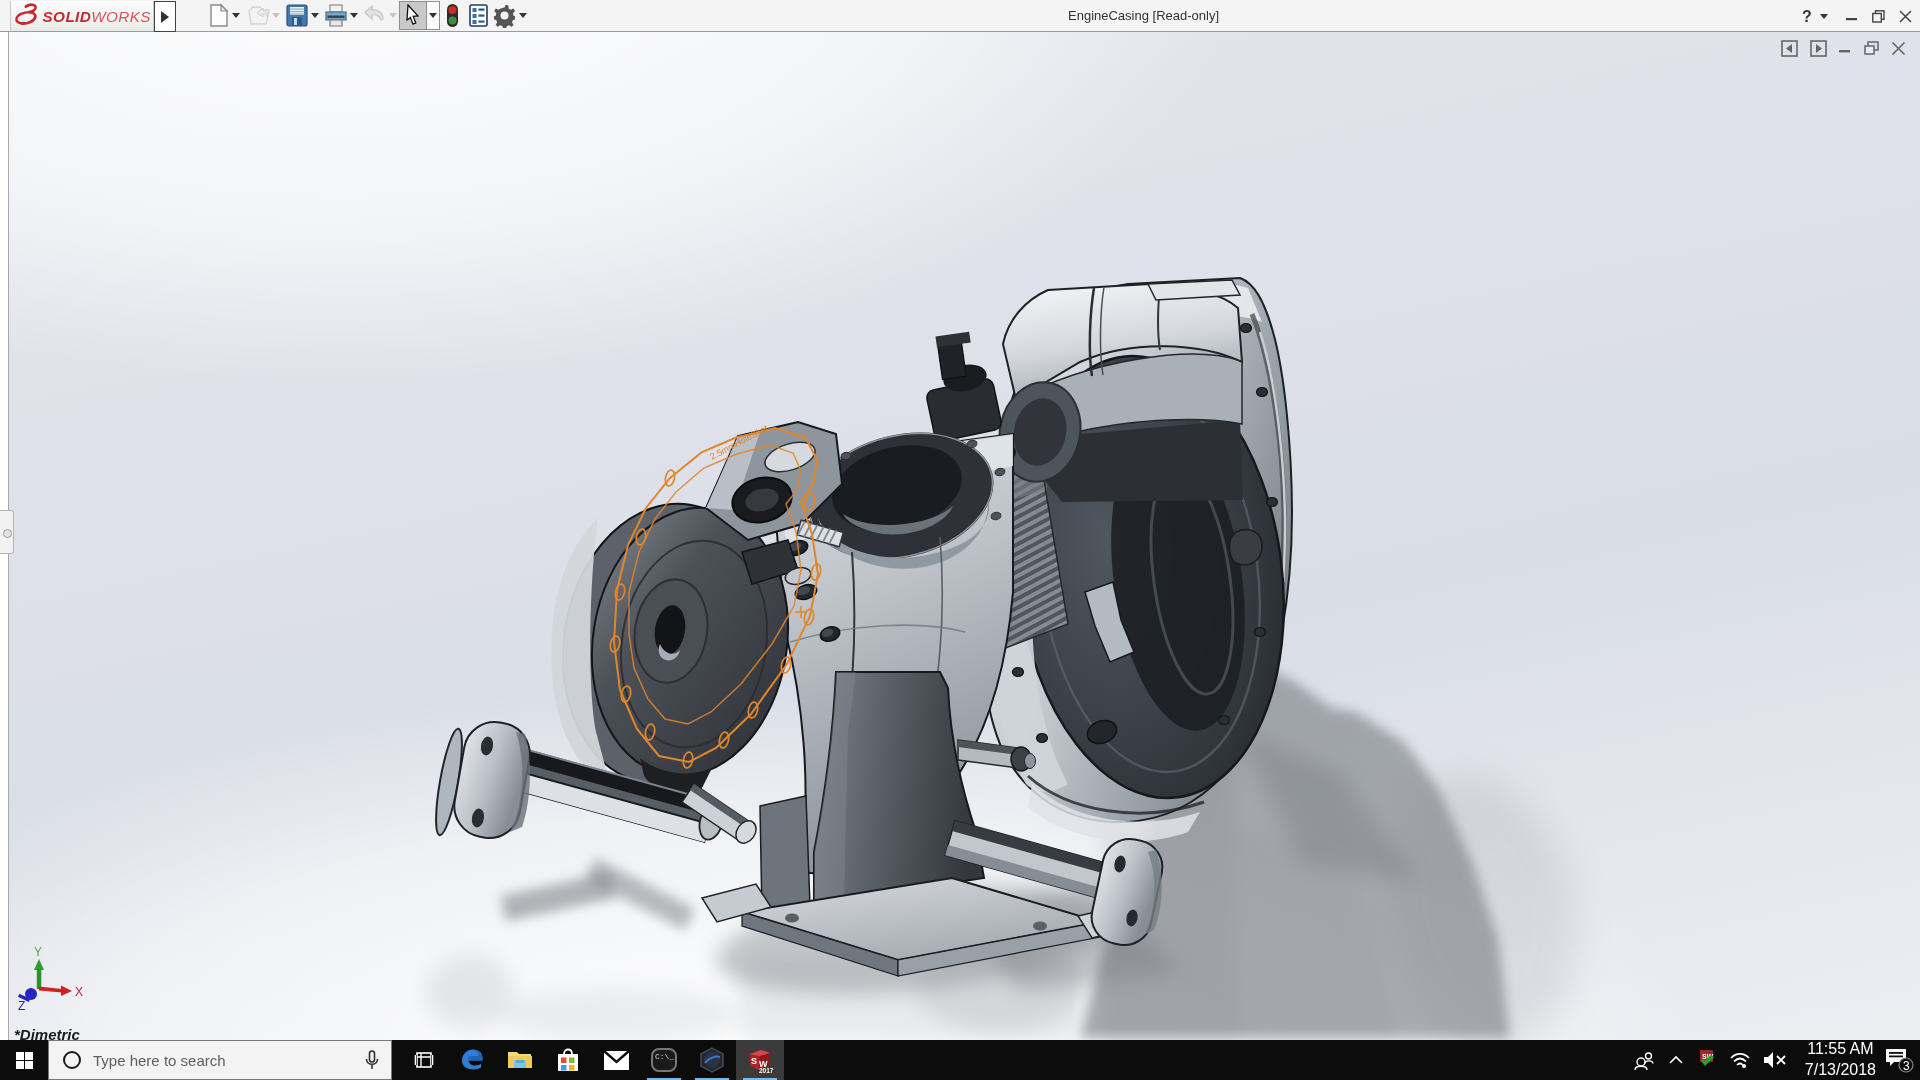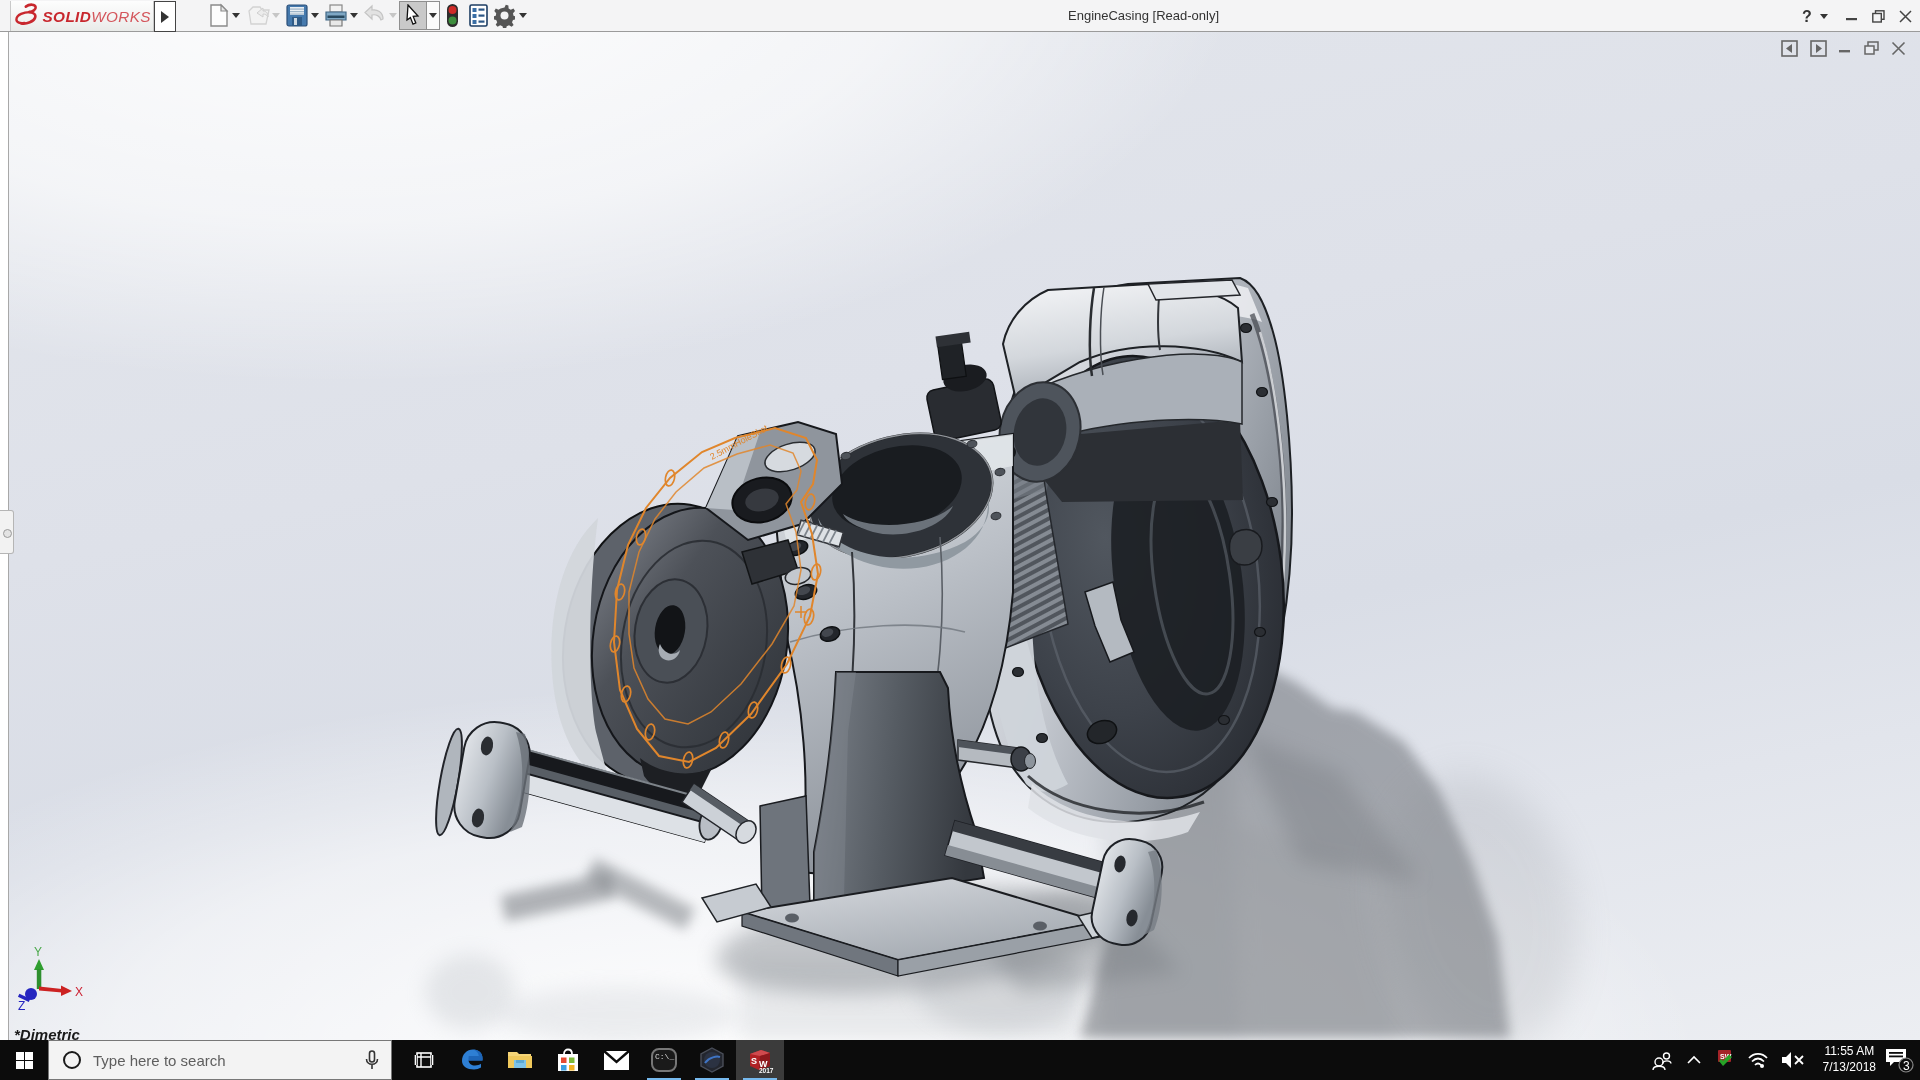--- a/index.html
+++ b/index.html
@@ -39,21 +39,21 @@
   #taskbar { position:relative; height:40px; background:#0c0c0c; flex:0 0 auto; display:flex; align-items:center; }
   #start { width:48px; height:40px; display:flex; align-items:center; justify-content:center; }
   #searchbox { width:344px; height:40px; background:#f3f3f3; border:1px solid #777; display:flex; align-items:center; }
   #searchbox .circ { width:18px; height:18px; border:2.6px solid #1a1a1a; border-radius:50%; margin-left:14px; }
   #searchbox .stext { color:#5e5e5e; font-size:15px; margin-left:12px; flex:1; }
   #searchbox .mic { margin-right:12px; }
   .tb-app { width:48px; height:40px; display:flex; align-items:center; justify-content:center; position:relative; }
   .tb-app.active { background:#3b3b3b; }
   .tb-app .uline { position:absolute; bottom:0; left:7px; right:7px; height:2px; background:#76b9ed; }
   #tray { position:absolute; right:0; top:0; height:40px; display:flex; align-items:center; }
-  #clock { color:#fff; font-size:12px; text-align:center; line-height:1.3; margin:0 8px; }
+  #clock { color:#fff; font-size:16px; text-align:center; line-height:1.3; margin:0 8px; }
 </style>
 </head>
 <body>
 <div id="app">
 
   <div id="titlebar">
     <div id="logo-box">
       <svg width="144" height="30" viewBox="0 0 144 30">
         <g fill="none" stroke="#c8272d">
           <path d="M15 5.5 C19 2.5 24.5 3 25 6 C25.4 8.5 22 10.5 18.5 11" stroke-width="2.6" stroke-linecap="round"></path>

